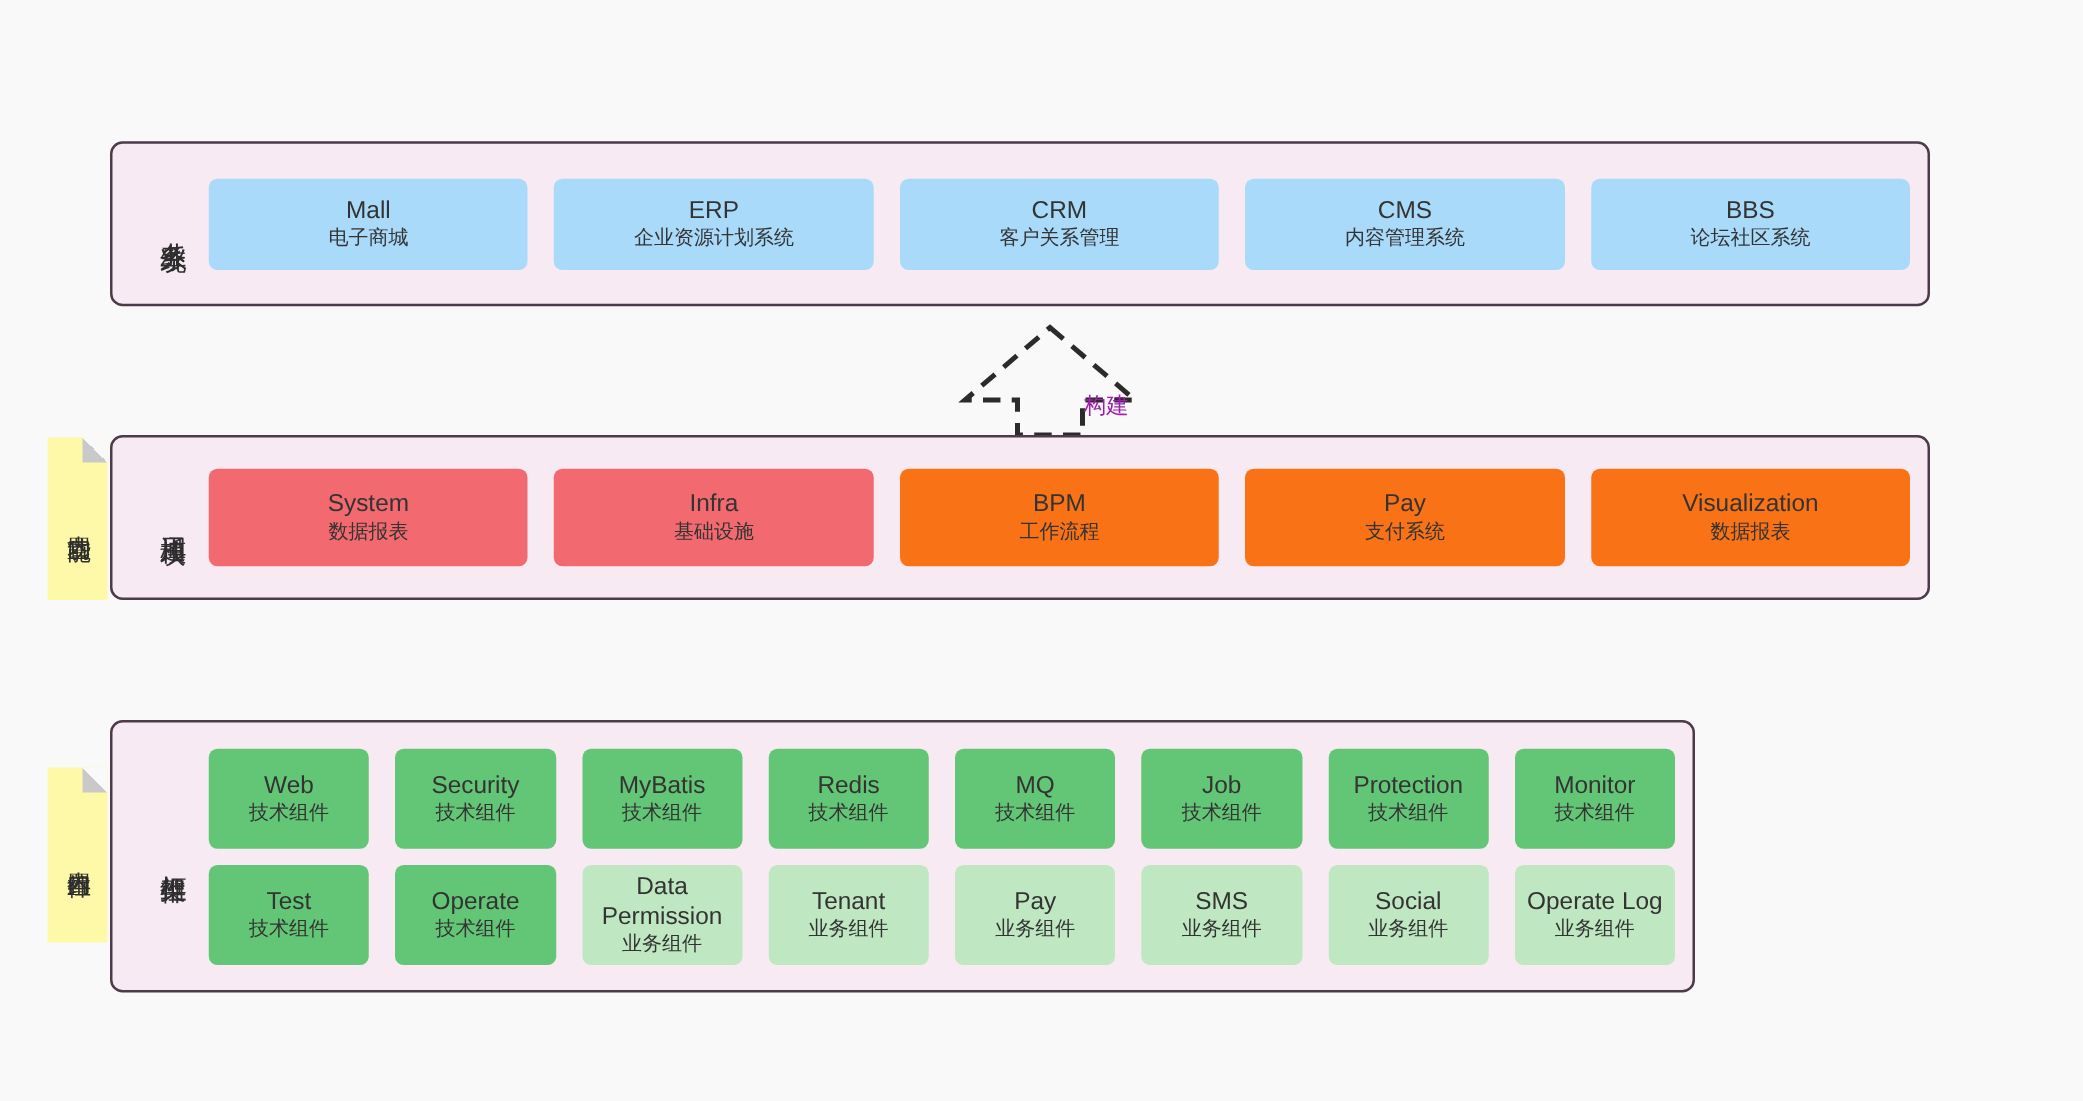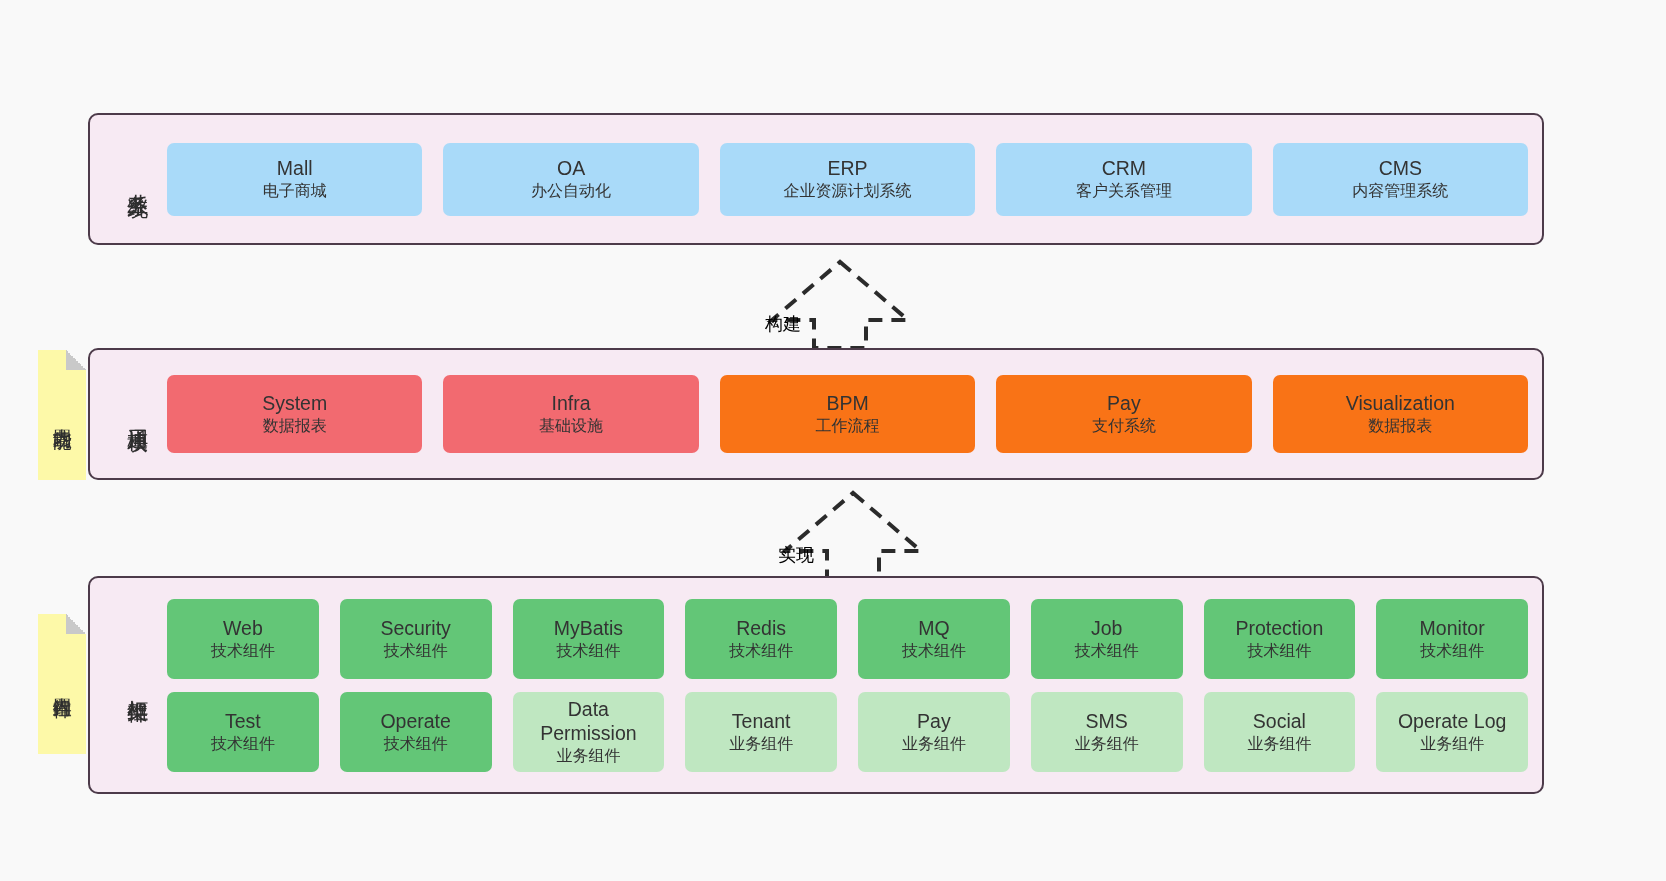--- a/index.html
+++ b/index.html
@@ -85,21 +85,21 @@
   .c-green       { background: #63c677; }
   .c-lightgreen  { background: #bfe7c1; }
 
   
   #layer-business  { left: 88px;  top: 113px; width: 1456px; height: 132px; }
   #layer-business .row .cell { height: 73px; }
 
   #layer-modules   { left: 88px;  top: 348px; width: 1456px; height: 132px; }
   #layer-modules .row .cell { height: 78px; }
 
-  #layer-framework { left: 88px;  top: 576px; width: 1456px; height: 218px; }
+  #layer-framework { left: 88px;  top: 576px; width: 1268px; height: 218px; }
   #layer-framework .row .cell { height: 80px; }
   #layer-framework .layer-body { gap: 13px; }
 
   
   .sticky {
     position: absolute;
     width: 48px;
     background: #fdf9a8;
     box-sizing: border-box;
     display: flex;
@@ -129,59 +129,59 @@
   
   .uml-arrow {
     position: absolute;
     width: 150px;
     height: 92px;
   }
   .uml-arrow svg { display: block; }
   .uml-arrow .arrow-label {
     position: absolute;
     left: 0;
-    right: 0;
+    right: 12px;
     bottom: 14px;
-    text-align: left;
+    text-align: right;
     font-size: 18px;
-    color: #000000;
+    color: #a21caf;
     pointer-events: none;
     user-select: none;
   }
   #arrow-build     { left: 765px; top: 258px; }
   #arrow-implement { left: 778px; top: 489px; }
 </style>
 </head>
 <body>
 
 <div class="canvas">
 
   <div class="layer" id="layer-business">
     <div class="layer-label">业务系统</div>
     <div class="layer-body">
       <div class="row">
         <div class="cell c-blue">
           <span class="t1">Mall</span>
           <span class="t2">电子商城</span>
         </div>
         <div class="cell c-blue">
-          <span class="t1">OA</span>
-          <span class="t2">办公自动化</span>
-        </div>
-        <div class="cell c-blue">
           <span class="t1">ERP</span>
           <span class="t2">企业资源计划系统</span>
         </div>
         <div class="cell c-blue">
           <span class="t1">CRM</span>
           <span class="t2">客户关系管理</span>
         </div>
         <div class="cell c-blue">
           <span class="t1">CMS</span>
           <span class="t2">内容管理系统</span>
+        </div>
+        <div class="cell c-blue">
+          <span class="t1">BBS</span>
+          <span class="t2">论坛社区系统</span>
         </div>
       </div>
     </div>
   </div>
 
   <div class="uml-arrow" id="arrow-build">
     <svg width="150" height="92" viewBox="0 0 150 92">
       <path d="M 75 4 L 143 62 L 101 62 L 101 90 L 49 90 L 49 62 L 7 62 Z" fill="none" stroke="#2b2b2b" stroke-width="4" stroke-dasharray="14 9" stroke-linejoin="miter"></path>
     </svg>
     <div class="arrow-label">构建</div>
@@ -212,26 +212,20 @@
           <span class="t2">支付系统</span>
         </div>
         <div class="cell c-pink">
           <span class="t1">Visualization</span>
           <span class="t2">数据报表</span>
         </div>
       </div>
     </div>
   </div>
 
-  <div class="uml-arrow" id="arrow-implement">
-    <svg width="150" height="92" viewBox="0 0 150 92">
-      <path d="M 75 4 L 143 62 L 101 62 L 101 90 L 49 90 L 49 62 L 7 62 Z" fill="none" stroke="#2b2b2b" stroke-width="4" stroke-dasharray="14 9" stroke-linejoin="miter"></path>
-    </svg>
-    <div class="arrow-label">实现</div>
-  </div>
 
   <div class="sticky" id="sticky-framework">
     <span>内置组件</span>
   </div>
 
   <div class="layer" id="layer-framework">
     <div class="layer-label">框架组件</div>
     <div class="layer-body">
 
       <div class="row">

